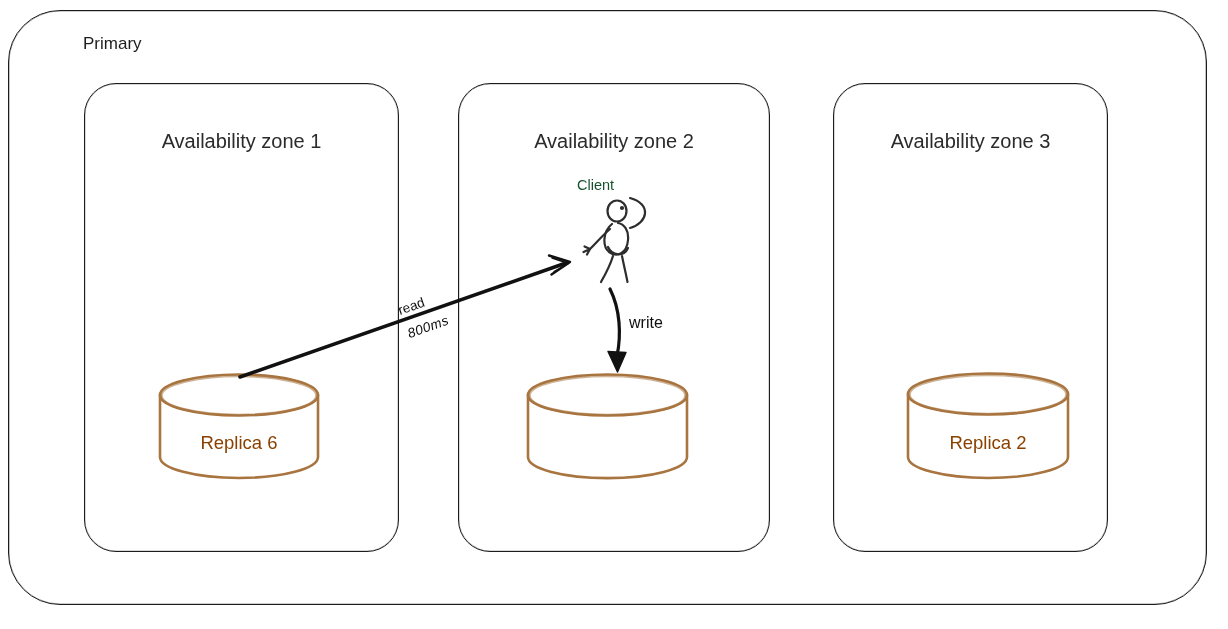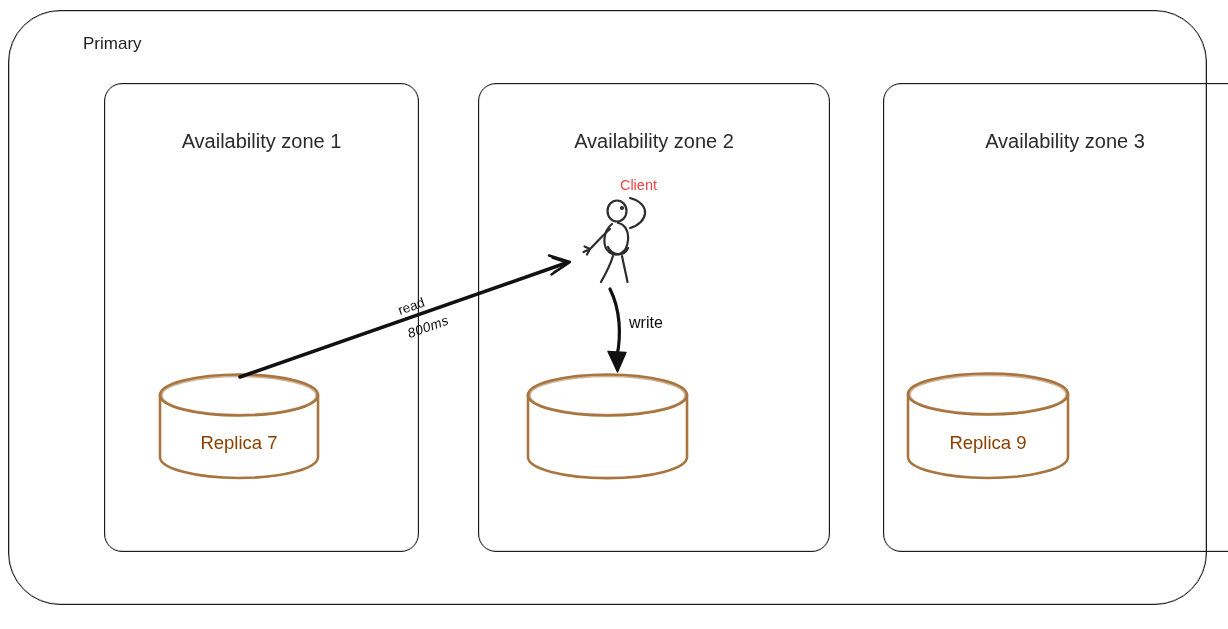--- a/index.html
+++ b/index.html
@@ -28,28 +28,27 @@
     position: absolute;
     left: 83px; top: 34px;
     font-size: 17px;
     color: #1e1e1e;
   }
   .zone-box {
     position: absolute;
     top: 83px;
     height: 469px;
     border: 1.4px solid #1c1c1c;
-    border-radius: 18px;
+    border-radius: 32px;
     box-shadow: inset 0 0 0 0.5px rgba(30,30,30,.35);
     box-sizing: border-box;
-    margin-left: 20px;
   }
   .zone-1 { left: 84px;  width: 315px; }
-  .zone-2 { left: 458px; width: 352px; }
-  .zone-3 { left: 863px; width: 364px; }
+  .zone-2 { left: 458px; width: 312px; }
+  .zone-3 { left: 833px; width: 275px; }
   .zone-title {
     position: absolute;
     left: 0; right: 0;
     top: 46px;
     text-align: center;
     font-size: 20px;
     color: #2b2b2b;
     white-space: nowrap;
   }
   .svg-layer {
@@ -66,23 +65,23 @@
     color: #8b4000;
     white-space: nowrap;
   }
   .db-label-replica1 { left: 159px; top: 432px; }
   .db-label-primary  { left: 527px; top: 432px; }
   .db-label-replica2 { left: 908px; top: 432px; }
   .client-label {
     position: absolute;
     left: 577px; top: 177px;
     width: 80px;
-    text-align: right;
+    text-align: left;
     font-size: 14.5px;
-    color: #ef4444;
+    color: #14532d;
   }
   .read-label-group {
     position: absolute;
     left: 374px; top: 296px;
     width: 100px;
     text-align: center;
     transform: rotate(-19.5deg);
     transform-origin: center;
     font-size: 13.5px;
     color: #0e0e0e;
@@ -152,22 +151,22 @@
       <path d="M 630 228 C 648 223, 652 204, 630 198"></path>
       <path d="M 612 224 C 603 231, 602 246, 609 252 C 617 258, 627 253, 628 240 C 629 230, 624 224, 618 223"></path>
       <path d="M 608 247 C 612 256, 624 257, 628 248"></path>
       <path d="M 610 229 C 602 236, 596 243, 590 249"></path>
       <path d="M 590 249 L 583.5 252 M 590 249 L 584.5 246.5 M 590 249 L 587 254.5"></path>
       <path d="M 613 256 C 610 266, 605 275, 601 282"></path>
       <path d="M 622 256 C 624 266, 626 274, 627.5 282"></path>
     </g>
   </svg>
 
-  <div class="db-label db-label-replica1">Replica 7</div>
-  <div class="db-label db-label-replica2">Replica 9</div>
+  <div class="db-label db-label-replica1">Replica 6</div>
+  <div class="db-label db-label-replica2">Replica 2</div>
 
   <div class="client-label">Client</div>
 
   <div class="read-label-group">
     <span class="read-word">read</span>
     <span class="read-latency">800ms</span>
   </div>
   <div class="write-label">write</div>
 
 </div>

